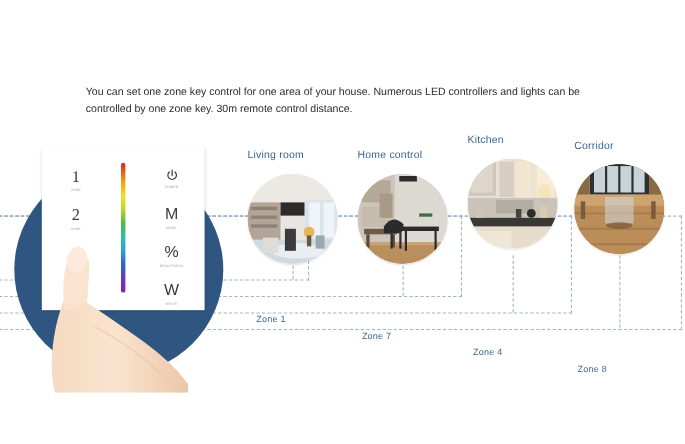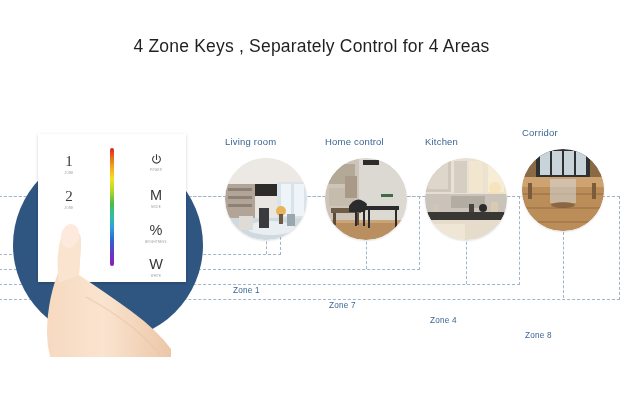--- a/index.html
+++ b/index.html
@@ -101,21 +101,21 @@
     font-size:8.2px;color:#3a6591;letter-spacing:.2px;
     background:#fff;padding:0 2px;margin-top:48px;
   }
   .zline{position:absolute;border-left:1px dashed #9fb5c9;}
 </style>
 </head>
 <body>
 
 <div class="page">
 
-  <div class="title">4 Zone Keys , Separately Control for 4 Areas</div>
+  <div class="subtitle">You can set one zone key control for one area of your house. Numerous LED controllers and lights can be controlled by one zone key. 30m remote control distance.</div>
 
   <div class="rooms">
 
     <div class="zbox" style="left:-6px;top:196px;width:624px;height:102px;"></div>
     <div class="zlabel" style="left:523px;top:283px;">Zone 8</div>
 
     <div class="zbox" style="left:-6px;top:196px;width:524px;height:87px;"></div>
     <div class="zlabel" style="left:428px;top:268px;">Zone 4</div>
 
     <div class="zbox" style="left:-6px;top:196px;width:424px;height:72px;"></div>
@@ -188,21 +188,21 @@
             <rect x="43" y="52" width="2" height="18" fill="#2b2a2c"></rect>
             <rect x="70" y="52" width="2" height="18" fill="#2b2a2c"></rect>
             <path d="M24 48 q8 -12 18 -2 l-2 8 -16 0 z" fill="#2b2a2c"></path>
             <rect x="30" y="54" width="2" height="14" fill="#2b2a2c"></rect>
             <rect x="38" y="54" width="2" height="14" fill="#2b2a2c"></rect>
           </g>
         </svg>
       </div>
     </div>
 
-    <div class="room" style="left:425px;top:158px;width:82px;">
+    <div class="room" style="left:425px;top:144px;width:82px;">
       <div class="room-label">Kitchen</div>
       <div class="room-photo">
         <svg width="82" height="82" viewBox="0 0 82 82">
           <defs>
               <clipPath id="c3">
                 <circle cx="41" cy="41" r="41"></circle>
               </clipPath>
             </defs>
           <g clip-path="url(#c3)">
             <rect width="82" height="82" fill="#e4ded4"></rect>

